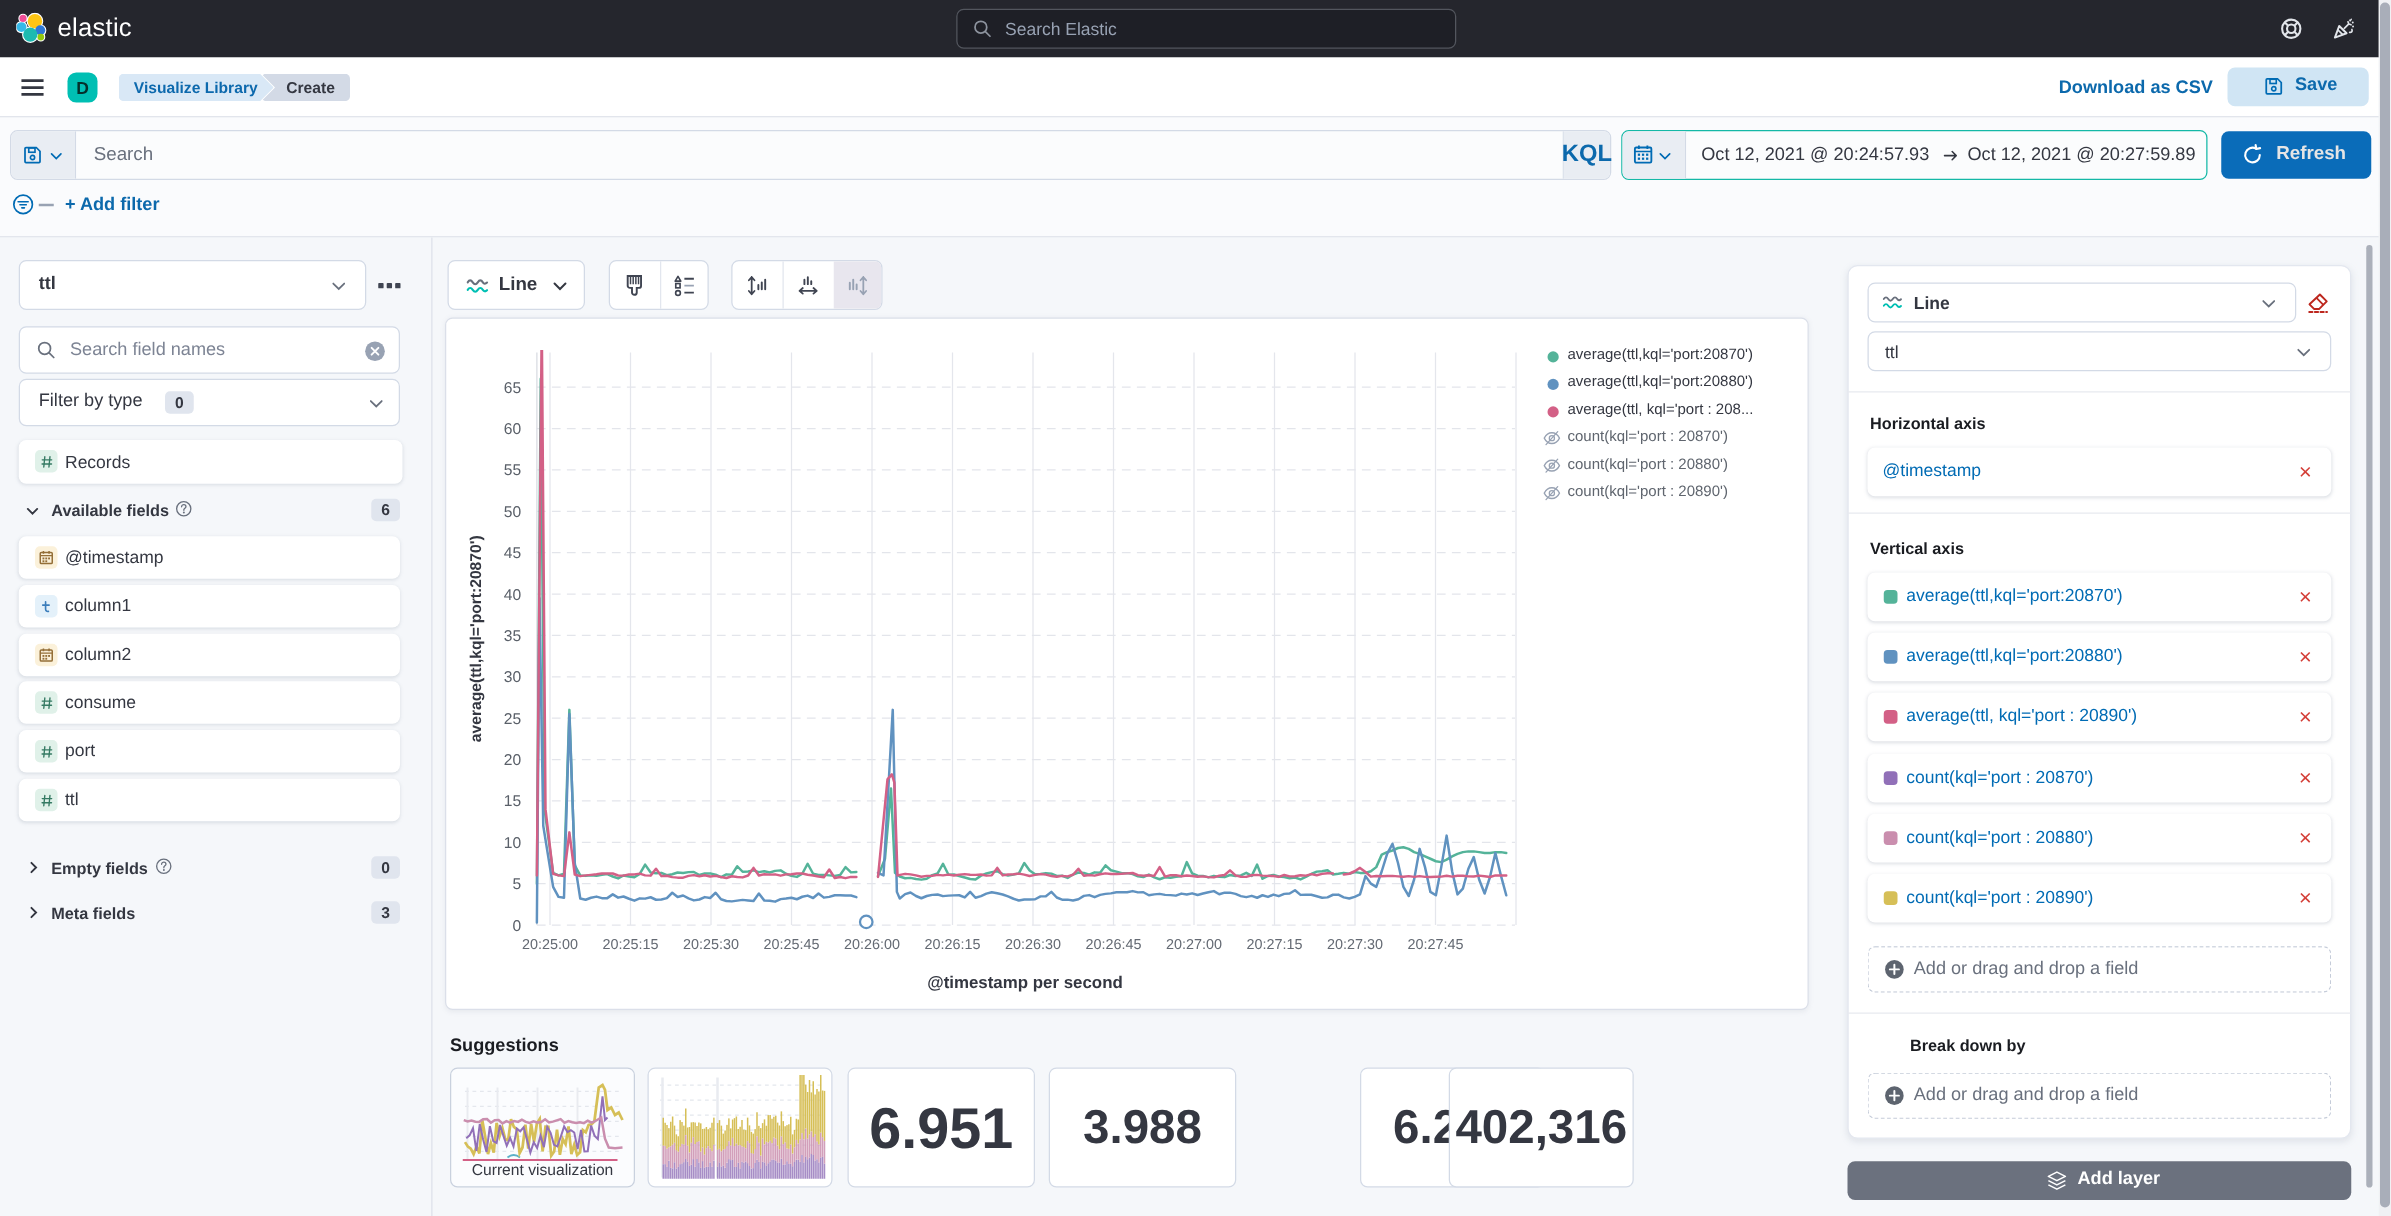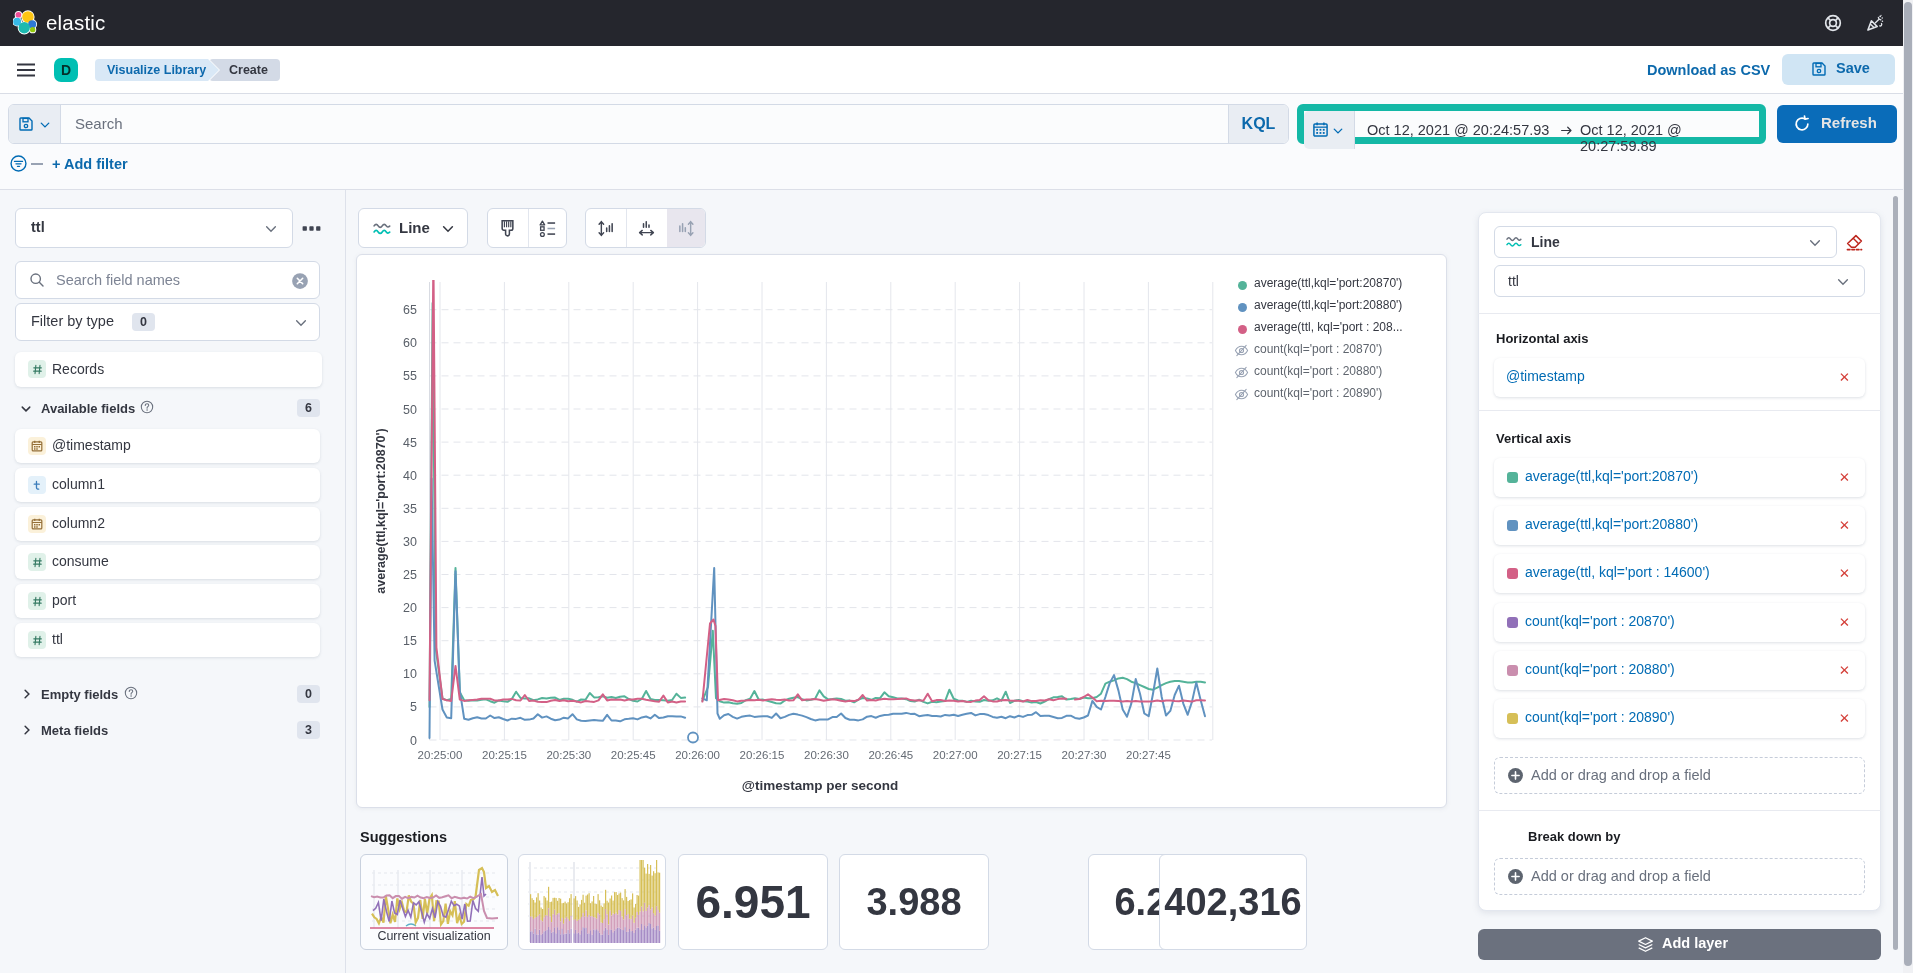--- a/index.html
+++ b/index.html
@@ -37,20 +37,27 @@
 <circle cx="16.2" cy="25.6" r="8.2"></circle>
 </g>
 <circle cx="21.5" cy="10" r="8.3" fill="#FEC514"></circle>
 <circle cx="7.8" cy="6.8" r="4.1" fill="#F04E98"></circle>
 <circle cx="6.0" cy="16.8" r="5.7" fill="#36B9E8"></circle>
 <circle cx="27.6" cy="20.5" r="5.8" fill="#2D78D6"></circle>
 <circle cx="28.3" cy="28.3" r="3.9" fill="#93C90E"></circle>
 <circle cx="16.2" cy="25.6" r="8.2" fill="#1DBAB0"></circle>
 </svg></div>
   <div class="abs" style="left:46px;top:11px;font-size:20.5px;color:#fff;letter-spacing:0.2px;">elastic</div>
+  <div class="abs" style="left:765px;top:7px;width:400px;height:32px;background:#1e1f26;border:1px solid #53565e;border-radius:6px;">
+     <span class="abs" style="left:12px;top:7px;"><svg width="16" height="16" viewBox="0 0 16 16" fill="none">
+          <circle cx="6.7" cy="6.7" r="4.7" stroke="#8d939e" stroke-width="1.4"></circle>
+          <path d="M10.3 10.3 L14 14" stroke="#8d939e" stroke-width="1.4" stroke-linecap="round"></path>
+        </svg></span>
+     <span class="abs" style="left:38px;top:7px;font-size:14px;color:#98A2B3;">Search Elastic</span>
+  </div>
   <div class="abs" style="left:1824px;top:14px;"><svg width="18" height="18" viewBox="0 0 16 16" fill="none">
         <circle cx="8" cy="8" r="6.5" stroke="#e2e5ea" stroke-width="1.5"></circle>
         <circle cx="8" cy="8" r="3" stroke="#e2e5ea" stroke-width="1.5"></circle>
         <path d="M5.8 5.8 L3.5 3.5 M10.2 5.8 L12.5 3.5 M5.8 10.2 L3.5 12.5 M10.2 10.2 L12.5 12.5" stroke="#e2e5ea" stroke-width="1.5"></path>
       </svg></div>
   <div class="abs" style="left:1866px;top:14px;"><svg width="18" height="18" viewBox="0 0 16 16" fill="none">
         <path d="M4.8 6 L1.7 14.3 L10 11.2 Z" stroke="#e2e5ea" stroke-width="1.4" stroke-linejoin="round"></path>
         <path d="M3.8 8.8 L7.3 12.2" stroke="#e2e5ea" stroke-width="1.2"></path>
         <path d="M11.6 4.6 L8.4 7.8 M11.6 4.6 L11.0 3.0 M11.6 4.6 L13.2 5.2" stroke="#e2e5ea" stroke-width="1.2" stroke-linecap="round"></path>
         <path d="M12.2 10.6 C13.6 10.8 14.3 9.8 13.8 8.5" stroke="#e2e5ea" stroke-width="1.2" stroke-linecap="round"></path>
@@ -91,23 +98,23 @@
       <span class="abs" style="left:9px;top:11px;"><svg width="16" height="16" viewBox="0 0 16 16" fill="none">
             <path d="M2 2.8 C2 2.36 2.36 2 2.8 2 H11 L14 5 V13.2 C14 13.64 13.64 14 13.2 14 H2.8 C2.36 14 2 13.64 2 13.2 Z" stroke="#006BB4" stroke-width="1.4"></path>
             <rect x="5" y="2.4" width="5" height="3.4" stroke="#006BB4" stroke-width="1.3" fill="none"></rect>
             <circle cx="8" cy="10" r="1.7" stroke="#006BB4" stroke-width="1.3" fill="none"></circle>
           </svg></span>
       <svg class="abs" style="left:30px;top:14px" width="12" height="12" viewBox="0 0 16 16">
           <path d="M3 5.5 L8 10.5 L13 5.5" fill="none" stroke="#006BB4" stroke-width="1.8" stroke-linecap="round"></path>
         </svg>
     </div>
     <span class="abs" style="left:66px;top:10px;font-size:15px;color:#69707D;">Search</span>
-    <div class="abs" style="right:0;top:0;width:60px;height:38px;background:#e9edf3;border-left:1px solid #d3dae6;border-radius:0 5px 5px 0;display:flex;align-items:center;justify-content:center;font-size:16px;font-weight:bold;color:#0c69ac;">KQL</div>
-  </div>
-  <div class="abs" style="left:1297px;top:10px;width:469px;height:40px;background:#fbfcfd;border:7px solid #14b8a6;border-radius:6px;">
+    <div class="abs" style="right:0;top:0;width:38px;height:38px;background:#e9edf3;border-left:1px solid #d3dae6;border-radius:0 5px 5px 0;display:flex;align-items:center;justify-content:center;font-size:19px;font-weight:bold;color:#0c69ac;">KQL</div>
+  </div>
+  <div class="abs" style="left:1297px;top:10px;width:469px;height:40px;background:#fbfcfd;border:1px solid #14b8a6;border-radius:6px;">
     <div class="abs" style="left:0;top:0;width:51px;height:38px;background:#e9edf3;border-right:1px solid #d3dae6;border-radius:5px 0 0 5px;">
       <span class="abs" style="left:8px;top:10px;"><svg width="17" height="17" viewBox="0 0 16 16" fill="none">
             <rect x="1.8" y="2.8" width="12.4" height="11.4" rx="1" stroke="#006BB4" stroke-width="1.4"></rect>
             <path d="M1.8 5.8 H14.2" stroke="#006BB4" stroke-width="1.2"></path>
             <path d="M4.8 1.4 V4" stroke="#006BB4" stroke-width="1.4"></path>
             <path d="M11.2 1.4 V4" stroke="#006BB4" stroke-width="1.4"></path>
             <g fill="#006BB4">
               <rect x="4" y="7.4" width="1.7" height="1.7"></rect>
               <rect x="7.1" y="7.4" width="1.7" height="1.7"></rect>
               <rect x="10.2" y="7.4" width="1.7" height="1.7"></rect>
@@ -755,21 +762,21 @@
       <span class="dimlab">average(ttl,kql='port:20870')</span>
       <span class="dimx">✕</span>
   </div>
 <div class="dimrow" style="top:506px">
       <span class="dimsq" style="background:#6092C0"></span>
       <span class="dimlab">average(ttl,kql='port:20880')</span>
       <span class="dimx">✕</span>
   </div>
 <div class="dimrow" style="top:554px">
       <span class="dimsq" style="background:#D36086"></span>
-      <span class="dimlab">average(ttl, kql='port : 14600')</span>
+      <span class="dimlab">average(ttl, kql='port : 20890')</span>
       <span class="dimx">✕</span>
   </div>
 <div class="dimrow" style="top:603px">
       <span class="dimsq" style="background:#9170B8"></span>
       <span class="dimlab">count(kql='port : 20870')</span>
       <span class="dimx">✕</span>
   </div>
 <div class="dimrow" style="top:651px">
       <span class="dimsq" style="background:#CA8EAE"></span>
       <span class="dimlab">count(kql='port : 20880')</span>

